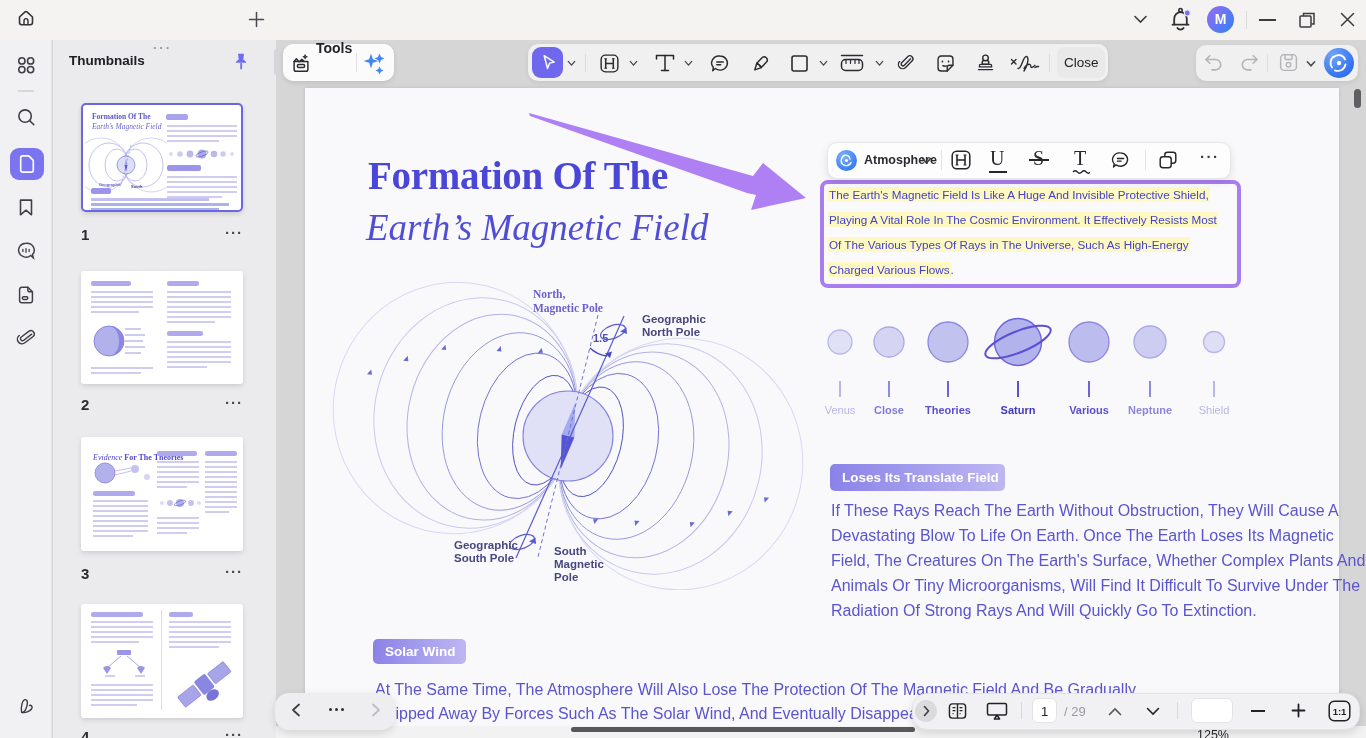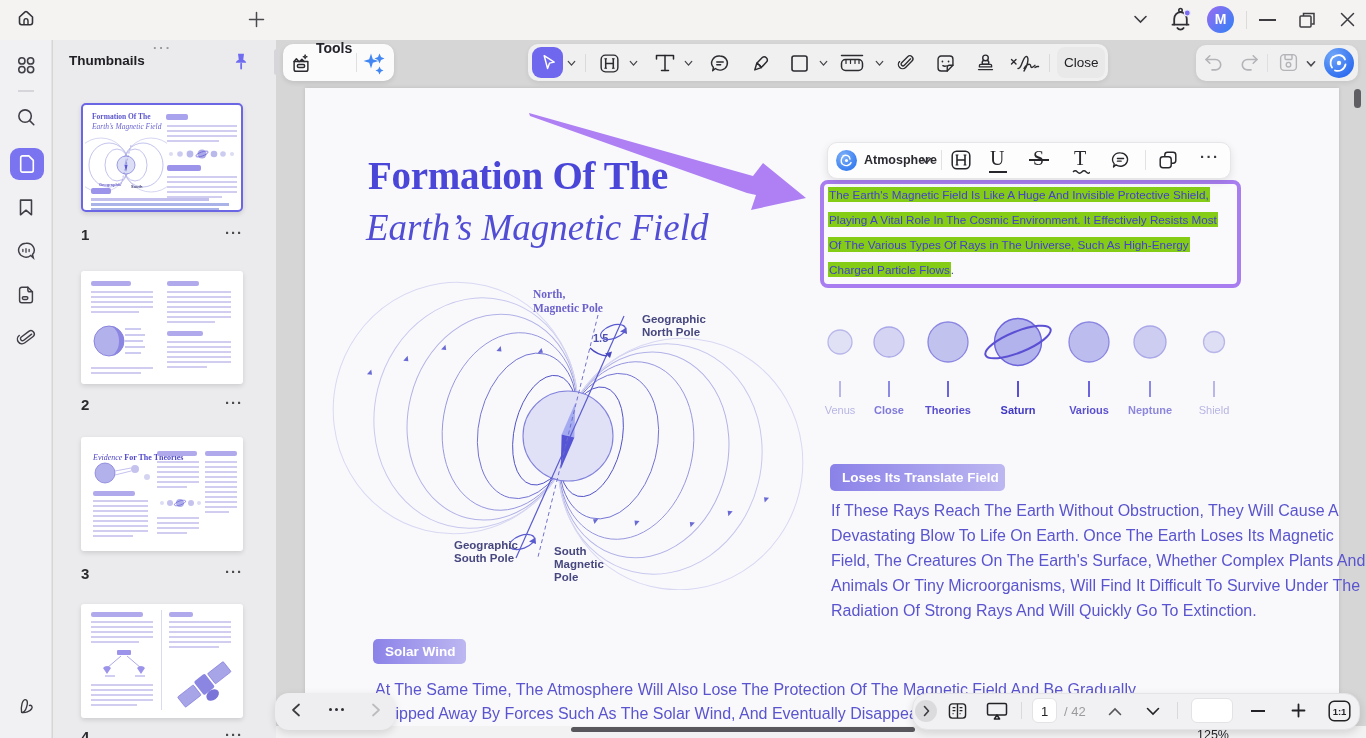--- a/index.html
+++ b/index.html
@@ -24,21 +24,21 @@
   .tcap { position:absolute; left:28px; font-size:15px; font-weight:600; color:#2b2b2e; }
   .tdots { position:absolute; left:172px; font-size:15px; letter-spacing:1px; color:#4a4a4c; font-weight:700; }
 
   
   #page { position:absolute; left:305px; top:88px; width:1034px; height:650px; background:#f9f9fc; box-shadow:0 0 4px rgba(0,0,0,0.12); }
 
   .chip { position:absolute; border-radius:10px; }
   .gradchip { background:linear-gradient(90deg,#8b82e8,#bdb7f1); border-radius:5px; color:#ffffff; font-weight:700; font-size:13.5px; }
 
   .hline { position:absolute; white-space:nowrap; font-size:11.7px; line-height:13px; color:#4341ca; }
-  .hline b { font-weight:400; background:#84cc16; padding:1px 1px 1px 1px; }
+  .hline b { font-weight:400; background:#fef9c3; padding:1px 1px 1px 1px; }
   .para { position:absolute; white-space:nowrap; font-size:16px; line-height:13px; color:#5a54ce; }
 
   .planetlbl { position:absolute; font-size:11px; text-align:center; width:60px; }
   .ptick { position:absolute; width:2px; height:16px; top:381px; }
 </style>
 </head>
 <body>
 
 <div id="titlebar">
   <svg class="abs" style="left:16px;top:8px" width="20" height="20" viewBox="0 0 24 24" fill="none" stroke="#333338" stroke-width="1.9" stroke-linejoin="round">
@@ -298,21 +298,21 @@
   <path d="M9 8 L233 71 L243 58 L286 93 L231 105 L236 90 L227 88 L10 11 Z" fill="#ae80f3"></path>
 </svg>
 
 <div class="abs nw" style="left:368px;top:153px;font-family:'Liberation Serif',serif;font-weight:700;font-size:39px;letter-spacing:-0.3px;color:#4a46d8;">Formation Of The</div>
 <div class="abs nw" style="left:366px;top:206px;font-family:'Liberation Serif',serif;font-style:italic;font-size:37px;color:#514dd4;">Earth’s Magnetic Field</div>
 
 <div class="abs" style="left:819.5px;top:180px;width:421px;height:108px;border:4.5px solid #a87df0;border-radius:8px;background:#fafafd;"></div>
 <div class="hline" style="left:828px;top:188px"><b>The Earth's Magnetic Field Is Like A Huge And Invisible Protective Shield,</b></div>
 <div class="hline" style="left:828px;top:213px"><b>Playing A Vital Role In The Cosmic Environment. It Effectively Resists Most</b></div>
 <div class="hline" style="left:828px;top:238px"><b>Of The Various Types Of Rays in The Universe, Such As High-Energy</b></div>
-<div class="hline" style="left:828px;top:263px"><b>Charged Particle Flows</b>.</div>
+<div class="hline" style="left:828px;top:263px"><b>Charged Various Flows</b>.</div>
 
 <div class="abs" style="left:827px;top:142px;width:404px;height:37px;background:#fdfdfe;border:1px solid #e6e6e9;border-radius:10px;box-shadow:0 3px 8px rgba(0,0,0,0.10);"></div>
 <div class="abs" style="left:836px;top:150px;width:21px;height:21px;border-radius:50%;background:radial-gradient(circle at 35% 30%,#7fb1f8,#3b7ff0 70%);"></div>
 <svg class="abs" style="left:836px;top:150px" width="21" height="21" viewBox="0 0 30 30" fill="none" stroke="#ffffff" stroke-width="2" stroke-linecap="round">
   <path d="M10 8.5 c5-2.5 9.5 0 10 4.5 M21.5 18 c-2 4.5-7.5 5.5-11 3 M9 20 c-2.5-3-2-8 1-10.5"></path>
   <circle cx="15" cy="15" r="2.2" fill="#ffffff" stroke="none"></circle>
 </svg>
 <div class="abs nw" style="left:864px;top:153px;font-size:12.5px;font-weight:600;color:#2a2a30;">Atmosphere</div>
 <svg class="abs" style="left:921px;top:157px" width="11" height="8" viewBox="0 0 11 8" fill="none" stroke="#3c3c40" stroke-width="1.5" stroke-linecap="round">
     <path d="M1.5 1.5 L5.5 6 L9.5 1.5"></path>
@@ -568,21 +568,21 @@
   <path d="M10 2 h5.5 a3 3 0 0 1 3 3 v9 a3 3 0 0 1-3 3 H10 Z M10 2 H4.5 a3 3 0 0 0-3 3 v9 a3 3 0 0 0 3 3 H10 Z"></path>
   <path d="M4.8 6 h3 M4.8 9 h3 M4.8 12.2 h1 M12.2 6 h3 M12.2 9 h3 M12.2 12.2 h1" stroke-width="1.3"></path>
 </svg>
 <svg class="abs" style="left:986px;top:702px;z-index:6" width="22" height="19" viewBox="0 0 22 19" fill="none" stroke="#232327" stroke-width="1.5" stroke-linejoin="round">
   <path d="M3 1.5 h16 a1.5 1.5 0 0 1 1.5 1.5 v8.5 a1.5 1.5 0 0 1-1.5 1.5 h-5 l-3 0 h-8 a1.5 1.5 0 0 1-1.5-1.5 V3 a1.5 1.5 0 0 1 1.5-1.5 Z"></path>
   <path d="M11 13 l-2.6 4 h5.2 Z"></path>
 </svg>
 <div class="abs" style="left:1021px;top:702px;z-index:6;width:1px;height:17px;background:#d9d9dc;"></div>
 <div class="abs" style="left:1032px;top:698px;width:25px;height:25px;z-index:6;border-radius:6px;background:#ffffff;border:1px solid #e3e3e6;"></div>
 <div class="abs nw" style="left:1041px;top:704px;font-size:13px;color:#232327;z-index:6;">1</div>
-<div class="abs nw" style="left:1064px;top:704px;z-index:6;font-size:13px;color:#9b9b9f;">/ 42</div>
+<div class="abs nw" style="left:1064px;top:704px;z-index:6;font-size:13px;color:#9b9b9f;">/ 29</div>
 <svg class="abs" style="left:1108px;top:707px;z-index:6" width="14" height="9" viewBox="0 0 14 9" fill="none" stroke="#55555a" stroke-width="1.6" stroke-linecap="round">
     <path d="M1.5 7.5 L7 2 L12.5 7.5"></path>
   </svg>
 <svg class="abs" style="left:1146px;top:707px;z-index:6" width="14" height="9" viewBox="0 0 14 9" fill="none" stroke="#232327" stroke-width="1.6" stroke-linecap="round">
     <path d="M1.5 1.5 L7 7 L12.5 1.5"></path>
   </svg>
 <div class="abs" style="left:1177px;top:702px;z-index:6;width:1px;height:17px;background:#d9d9dc;"></div>
 <div class="abs" style="left:1191px;top:698px;width:42px;height:25px;z-index:6;border-radius:6px;background:#ffffff;border:1px solid #e3e3e6;"></div>
 <div class="abs nw" style="left:1197px;top:704px;z-index:6;font-size:12.5px;color:#232327;margin-top:24px;">125%</div>
 <div class="abs" style="left:1251px;top:710px;z-index:6;width:14px;height:2px;background:#232327;"></div>

